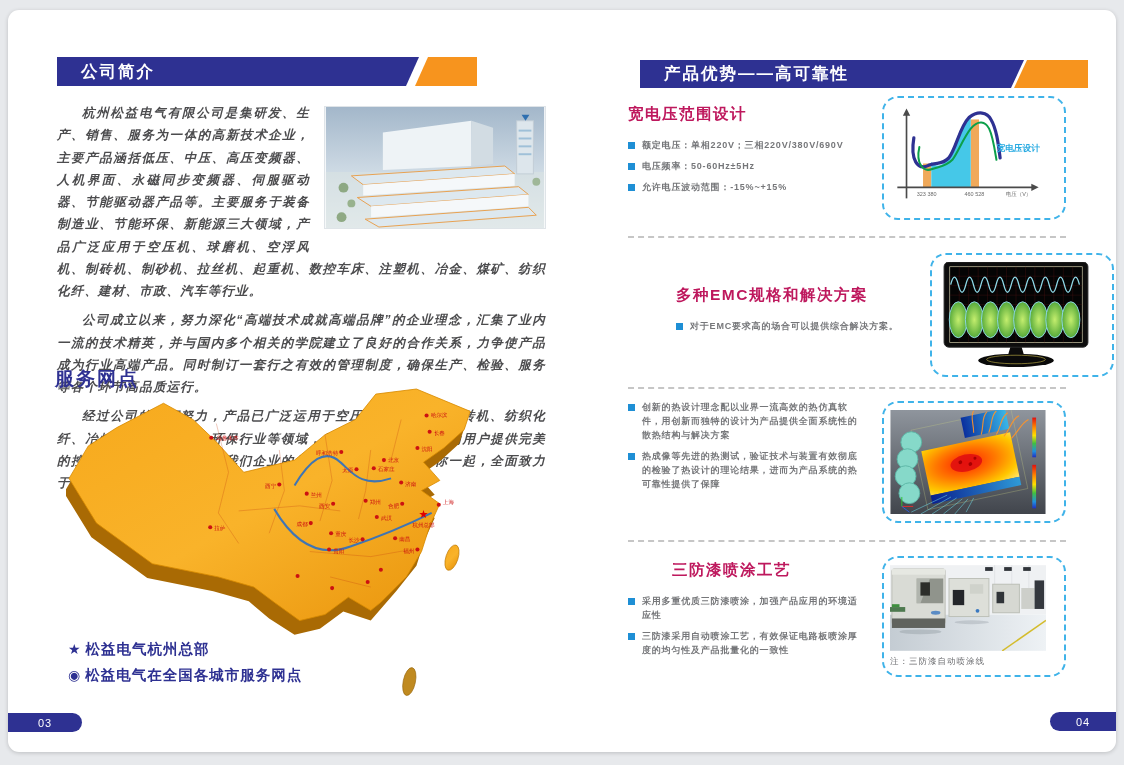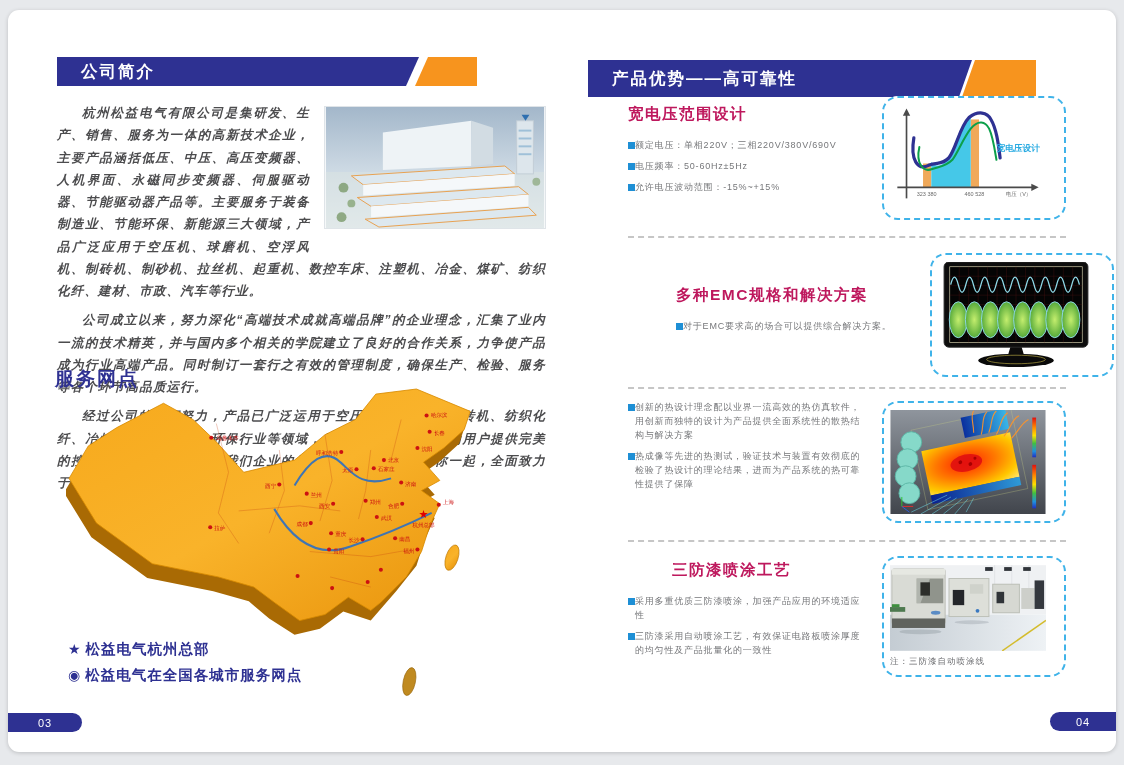--- a/index.html
+++ b/index.html
@@ -10,21 +10,21 @@
   .banner{position:absolute;height:29px;}
   .b-blue{position:absolute;left:0;top:0;height:100%;background:#2e3192;
     clip-path:polygon(0 0,100% 0,calc(100% - 13px) 100%,0 100%);
     display:flex;align-items:center;padding-left:24px;box-sizing:border-box;
     color:#fff;font-weight:700;font-size:16.5px;letter-spacing:2px;}
   .b-orange{position:absolute;right:0;top:0;height:100%;background:#f7941e;
     clip-path:polygon(13px 0,100% 0,100% 100%,0 100%);}
   .banner-left{left:49px;top:47px;width:420px;}
   .banner-left .b-blue{width:362px;}
   .banner-left .b-orange{width:62px;}
-  .banner-right{left:580px;top:50px;width:448px;height:37px;}
+  .banner-right{left:632px;top:50px;width:448px;height:28px;}
   .banner-right .b-blue{width:384px;}
   .banner-right .b-orange{width:74px;}
   
   .ltext{position:absolute;left:49px;top:92px;width:489px;font-style:italic;}
   .ltext p{margin:0 0 7px 0;font-size:12.5px;font-weight:600;color:#4c4c4e;
     line-height:1.78;letter-spacing:1.2px;text-align:justify;text-indent:2em;}
   .bldg{float:right;width:222px;height:123px;margin:4px 0 8px 14px;border:1px solid #dfe4e8;box-sizing:border-box;}
   .svc-head{position:absolute;left:47px;top:356px;margin:0;font-size:19px;color:#2e3192;font-weight:700;letter-spacing:2px;}
   .mapwrap{position:absolute;left:58px;top:378px;width:452px;height:322px;}
   .legend{position:absolute;left:60px;top:626px;color:#2e3192;font-weight:600;font-size:14.5px;letter-spacing:1px;}
@@ -37,21 +37,21 @@
   
   .rrow{position:absolute;left:620px;width:438px;display:flex;justify-content:space-between;}
   .row1{top:86px;} .row2{top:243px;margin-left:48px;} .row3{top:391px;} .row4{top:546px;}
   .divider{position:absolute;left:620px;width:438px;border-top:2px dashed #c6c6c6;height:0;}
   .div1{top:226px;} .div2{top:377px;} .div3{top:530px;}
   .txtcol{width:236px;}
   .sec-head{margin:8px 0 14px 0;font-size:15.5px;color:#be185d;font-weight:600;letter-spacing:1.5px;}
   .row2 .sec-head{margin-top:32px;}
   .row3 .sec-head{margin-top:2px;margin-bottom:10px;}
   .row4 .sec-head{margin-top:4px;margin-left:44px;}
-  .bl{display:flex;margin-bottom:7px;}
+  .bl{display:flex;gap:7px;margin-bottom:7px;font-weight:bold;}
   .bl .sq{width:7px;height:7px;background:#1e8fd5;margin-top:3px;flex:none;}
   .bl span{font-size:9px;color:#76777a;line-height:1.55;letter-spacing:.8px;}
   .imgbox{width:168px;border:2px dashed #3fb3e9;border-radius:16px;padding:7px 6px;background:#fff;align-self:flex-start;flex:none;}
   .imgbox svg{display:block;}
   .caption{font-size:8.5px;color:#6d6e71;margin-top:5px;letter-spacing:1px;}
   .maptext{font-size:5.5px;fill:#cc1111;}
 </style>
 </head>
 <body>
 

